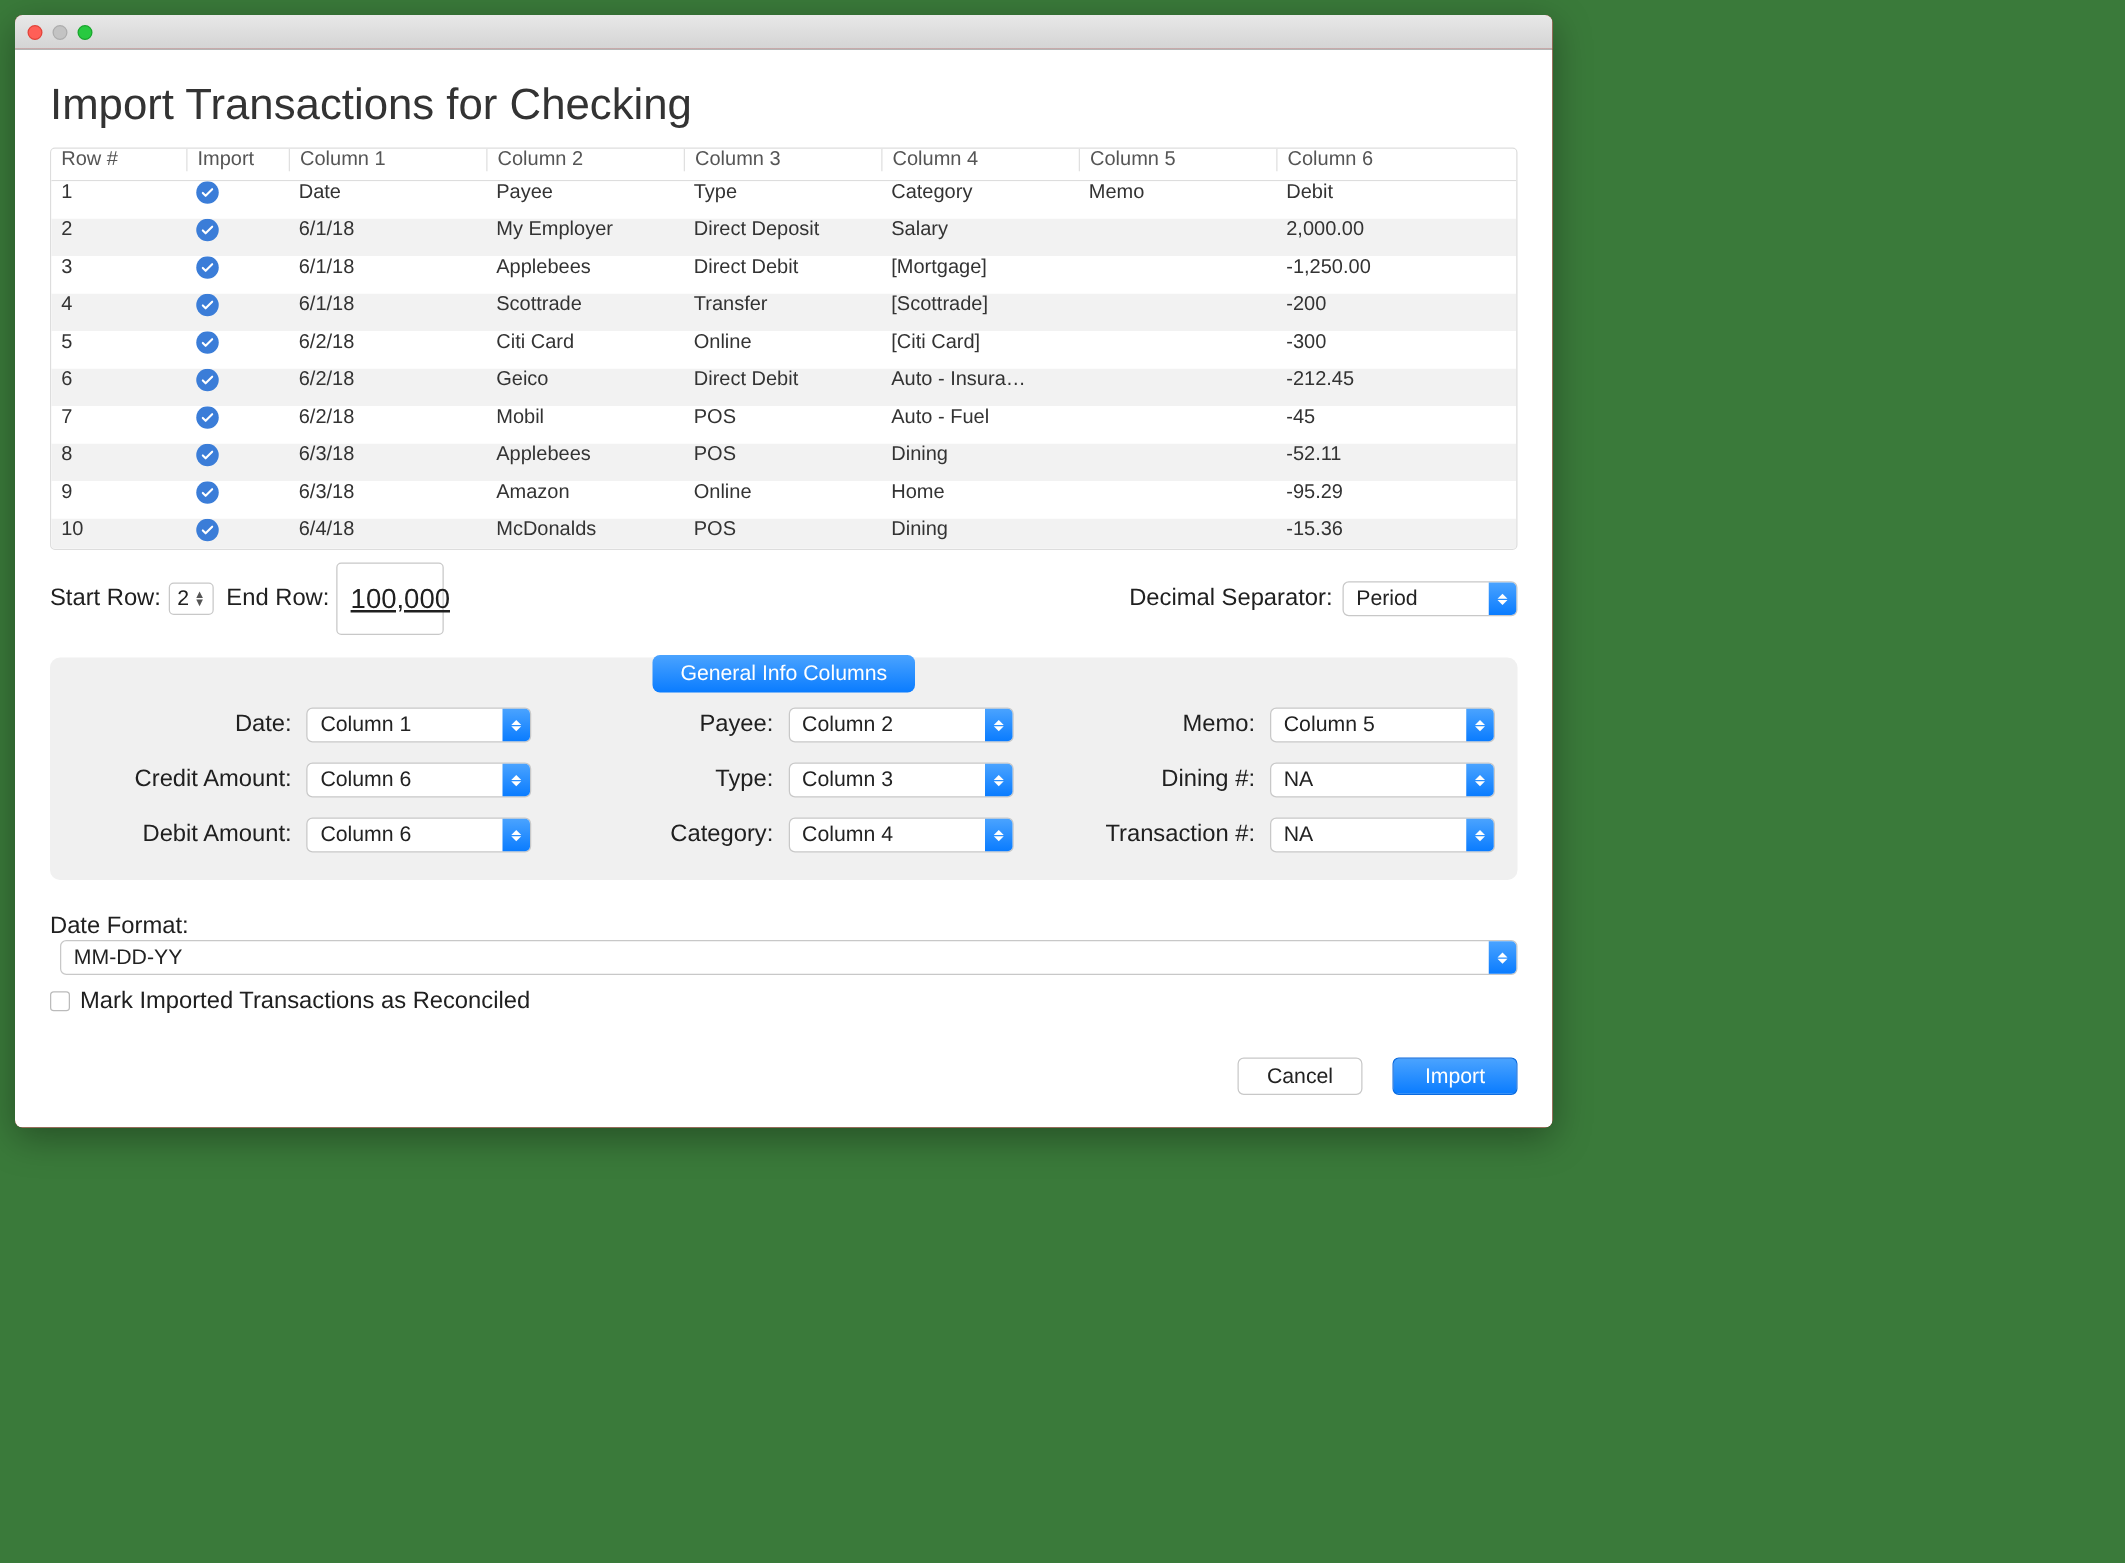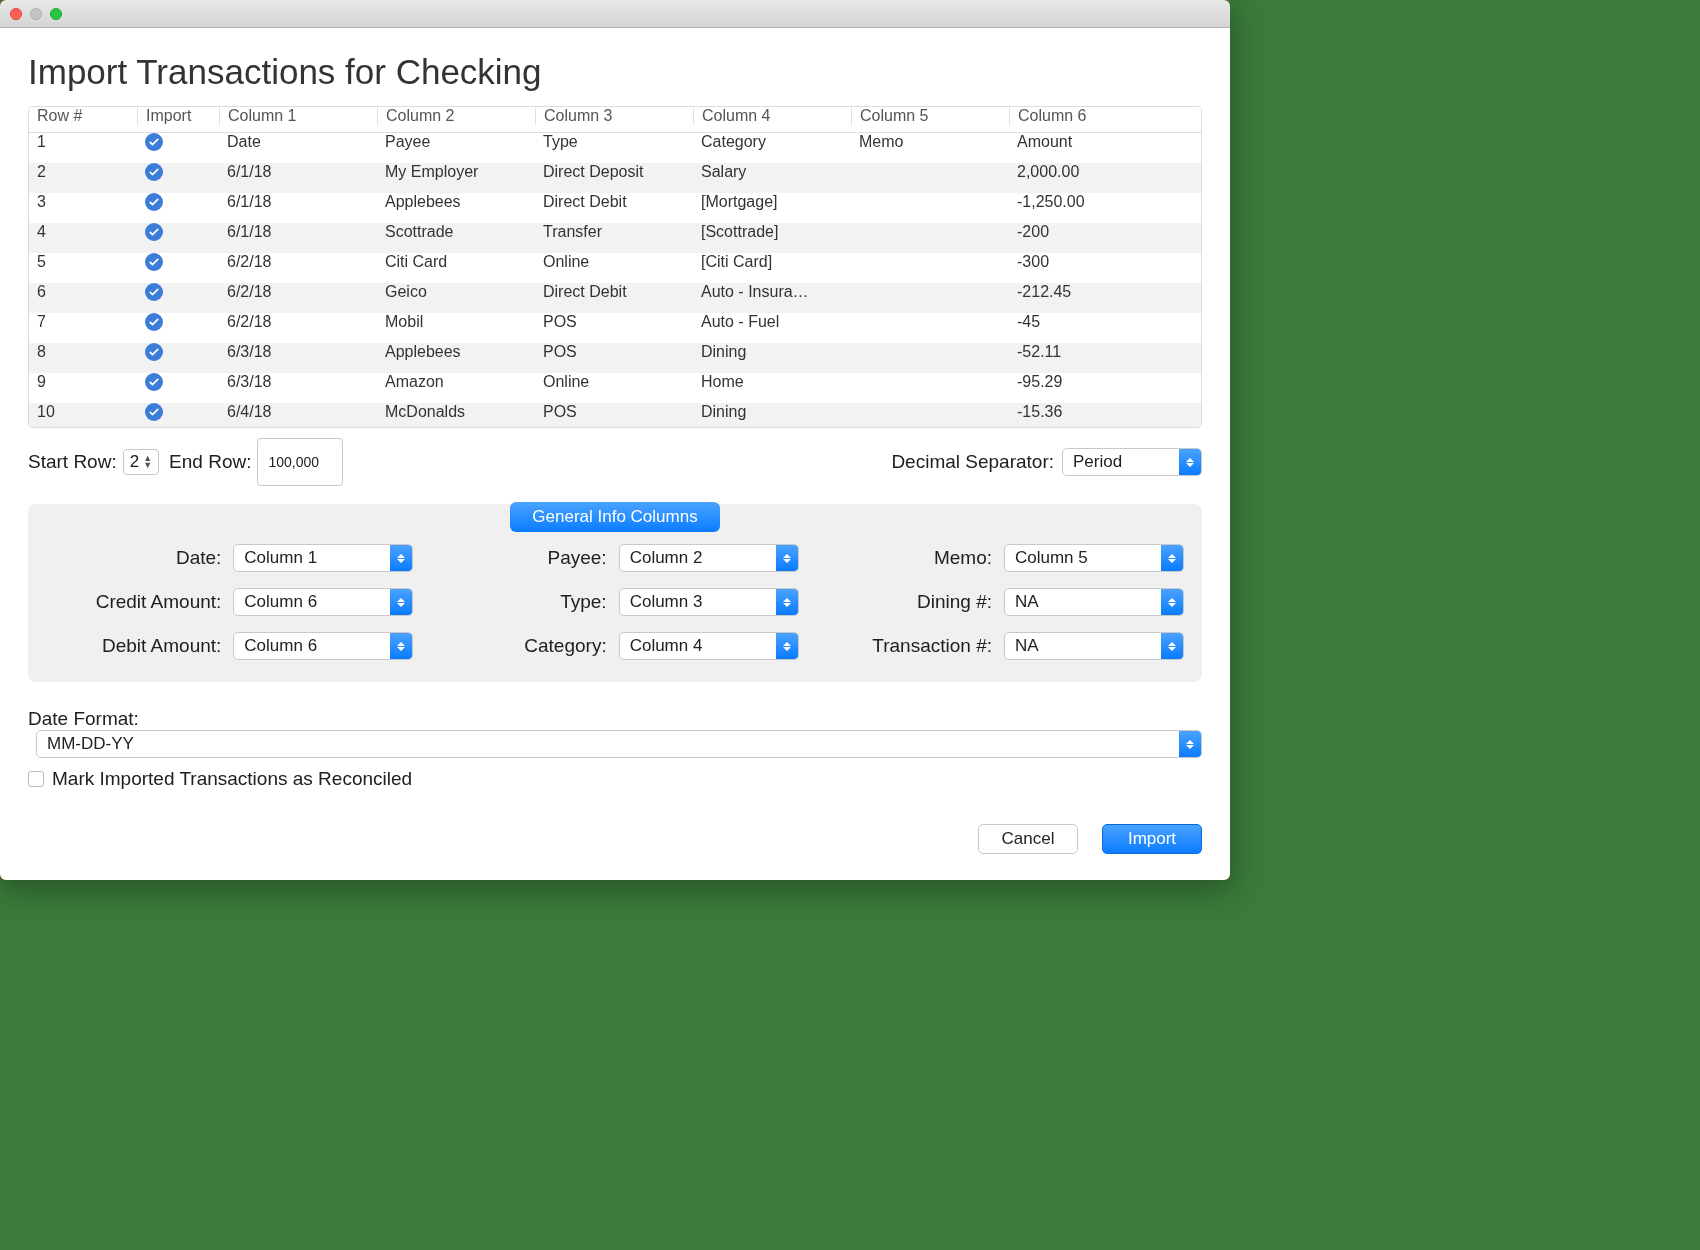--- a/index.html
+++ b/index.html
@@ -5,21 +5,21 @@
 * { box-sizing: border-box; margin: 0; padding: 0; }
 body {
   font-family: -apple-system, "Helvetica Neue", Helvetica, Arial, sans-serif;
   background: #3a7a3a;
   width: 1700px;
   height: 1250px;
   padding: 0;
 }
 .window {
   width: 1230px;
-  margin: 0;
+  margin: 12px;
   background: #b91c1c;
   border-radius: 6px;
   box-shadow: 0 8px 30px rgba(0,0,0,0.35);
   overflow: hidden;
 }
 .titlebar {
   height: 28px;
   background: linear-gradient(#e8e8e8, #d4d4d4);
   border-bottom: 1px solid #b5b5b5;
   display: flex;
@@ -102,22 +102,22 @@
   border: 1px solid #c8c8c8; border-radius: 4px;
   padding: 2px 6px; margin: 0 10px 0 6px;
   font-size: 17px; background: #fff;
 }
 .stepper .arrows {
   display: flex; flex-direction: column; margin-left: 4px;
   line-height: 7px; font-size: 9px; color: #555;
 }
 .txtbox {
   border: 1px solid #c8c8c8; border-radius: 4px;
-  padding: 15px 10px; font-size: 14px; background: #fff;
-  margin-left: 6px; width: 86px;
+  padding: 15px 10px; font-size: 22px; background: #fff;
+  margin-left: 6px; width: 86px; text-decoration: underline;
 }
 .select {
   display: inline-flex; align-items: center;
   border: 1px solid #c8c8c8; border-radius: 5px;
   background: #fff; font-size: 17px; color: #222;
   height: 28px; padding: 0 0 0 10px; margin-left: 8px;
   position: relative; min-width: 140px;
 }
 .select .sel-label { flex: 1; padding-right: 6px; }
 .select .sel-btn {
@@ -220,21 +220,21 @@
             <div class="cell col-import"><span class="chk">
                 <svg viewBox="0 0 16 16">
                   <path d="M3 8.5l3 3 7-7" stroke="#fff" stroke-width="2.2" fill="none" stroke-linecap="round" stroke-linejoin="round"></path>
                 </svg>
               </span></div>
             <div class="cell col1">Date</div>
             <div class="cell col2">Payee</div>
             <div class="cell col3">Type</div>
             <div class="cell col4">Category</div>
             <div class="cell col5">Memo</div>
-            <div class="cell col6">Amount</div>
+            <div class="cell col6">Debit</div>
           </div>
           <div class="grid-row even">
             <div class="cell col-rownum">2</div>
             <div class="cell col-import"><span class="chk">
                 <svg viewBox="0 0 16 16">
                   <path d="M3 8.5l3 3 7-7" stroke="#fff" stroke-width="2.2" fill="none" stroke-linecap="round" stroke-linejoin="round"></path>
                 </svg>
               </span></div>
             <div class="cell col1">6/1/18</div>
             <div class="cell col2">My Employer</div>

